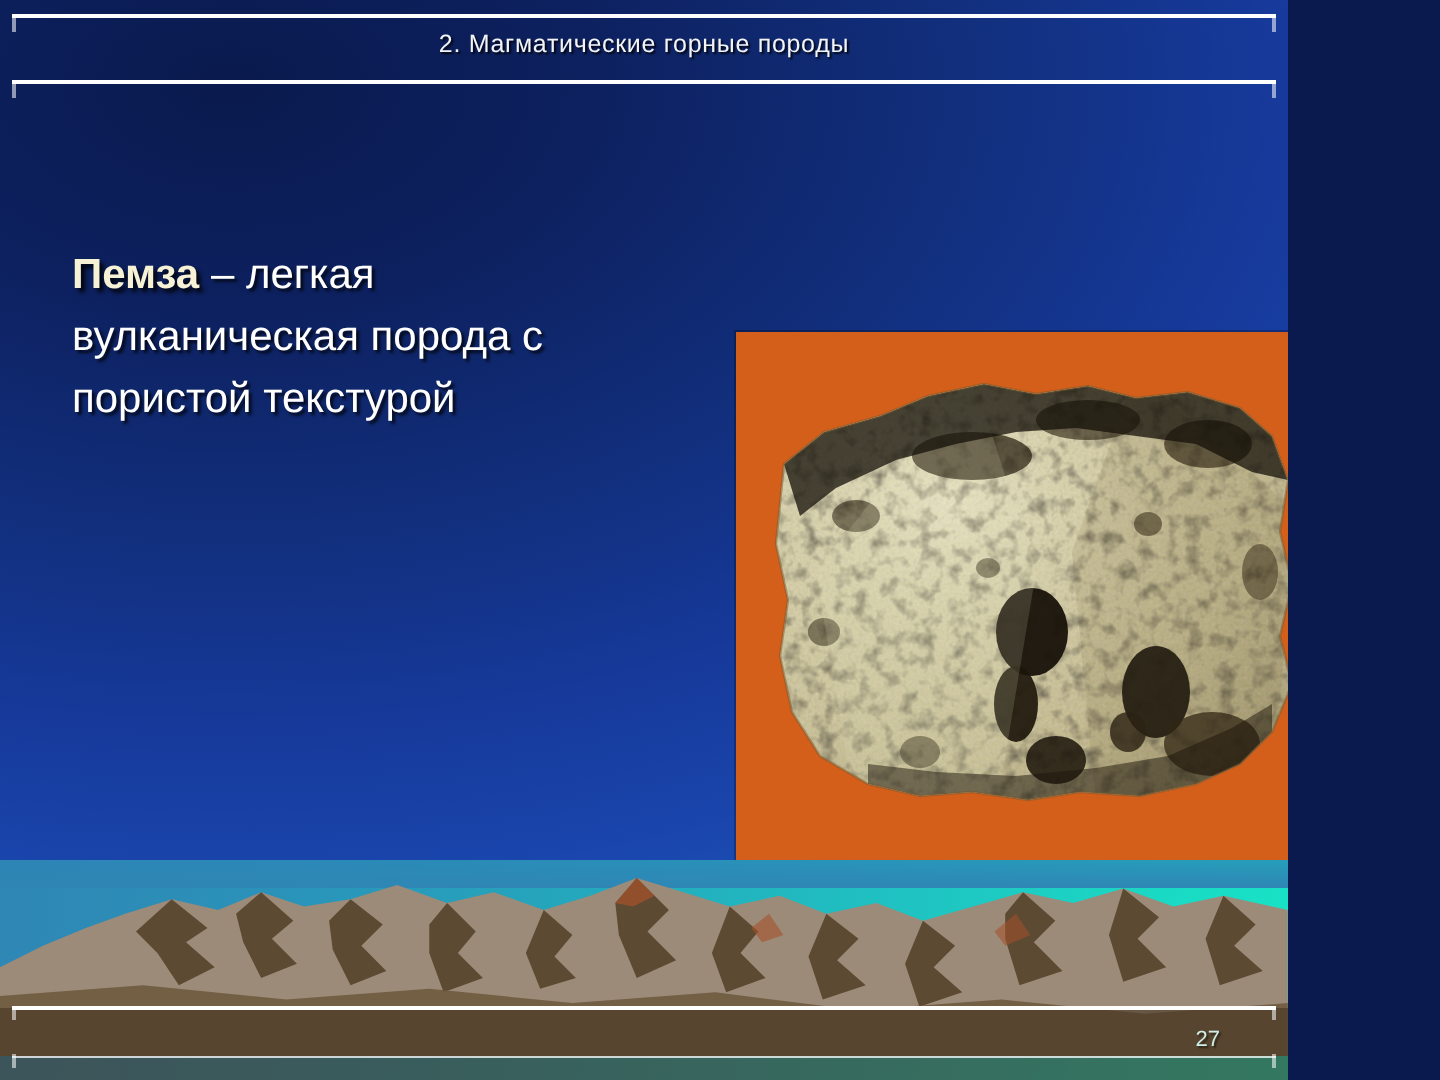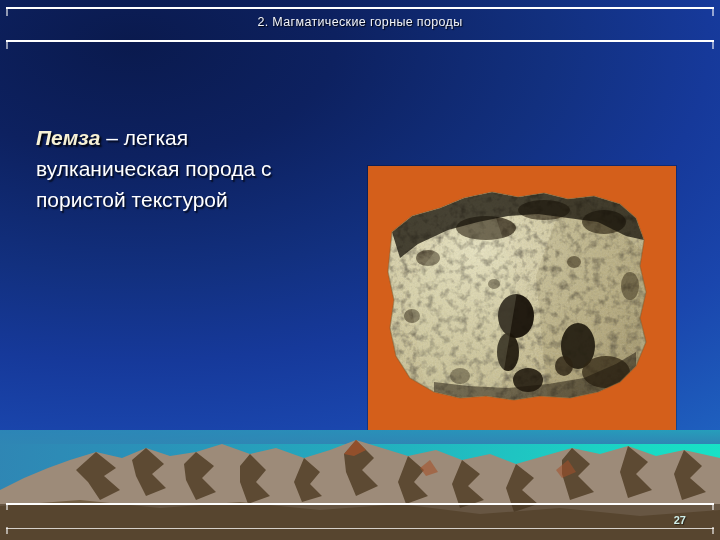--- a/index.html
+++ b/index.html
@@ -4,21 +4,21 @@
 <style>
   * { margin:0; padding:0; box-sizing:border-box; }
   html,body { width:720px; height:540px; overflow:hidden; }
   body {
     font-family:"Liberation Sans", sans-serif;
     background:#0a1a4e;
   }
 
   #slide {
     position:relative;
-    width:720px; height:540px;
+    width:644px; height:540px;
     overflow:hidden;
     background:
       radial-gradient(ellipse 130% 95% at 18% 8%, #0a1a4e 0%, #0d2160 22%, #12307f 45%, #16399a 62%, #1a46ad 78%, #1f62c0 100%);
   }
 
   
   .landscape {
     position:absolute; left:0; right:0; bottom:0; height:110px;
     overflow:hidden;
   }
@@ -61,21 +61,20 @@
   .body-text {
     position:absolute;
     left:36px; top:122px; width:300px;
     color:#ffffff;
     font-size:21px;
     line-height:31px;
     text-shadow:1.5px 1.5px 1.5px rgba(0,0,0,0.75);
   }
   .term {
     font-weight:bold;
-    font-style:italic;
     color:#f7f2d6;
     text-shadow:2px 2px 2px rgba(0,0,0,0.9);
   }
 
   
   .photo {
     position:absolute;
     left:368px; top:166px; width:308px; height:277px;
     background:#d8611d;
     overflow:hidden;
@@ -90,21 +89,20 @@
     color:#ffffff;
     font-size:10.5px;
     letter-spacing:0.2px;
     text-shadow:1px 1px 1px rgba(0,0,0,0.8);
   }
   .page-num {
     position:absolute; right:34px; bottom:14px;
     color:#cfeee8;
     font-size:11px;
     text-shadow:1px 1px 1px rgba(0,0,0,0.5);
-    font-weight:bold;
   }
 </style>
 </head>
 <body>
 
 <div id="slide">
 
   <div class="rule rule-top-1"></div>
   <div class="rule rule-top-2"></div>
   <div class="tick" style="left:6px;  top:9px;"></div>

